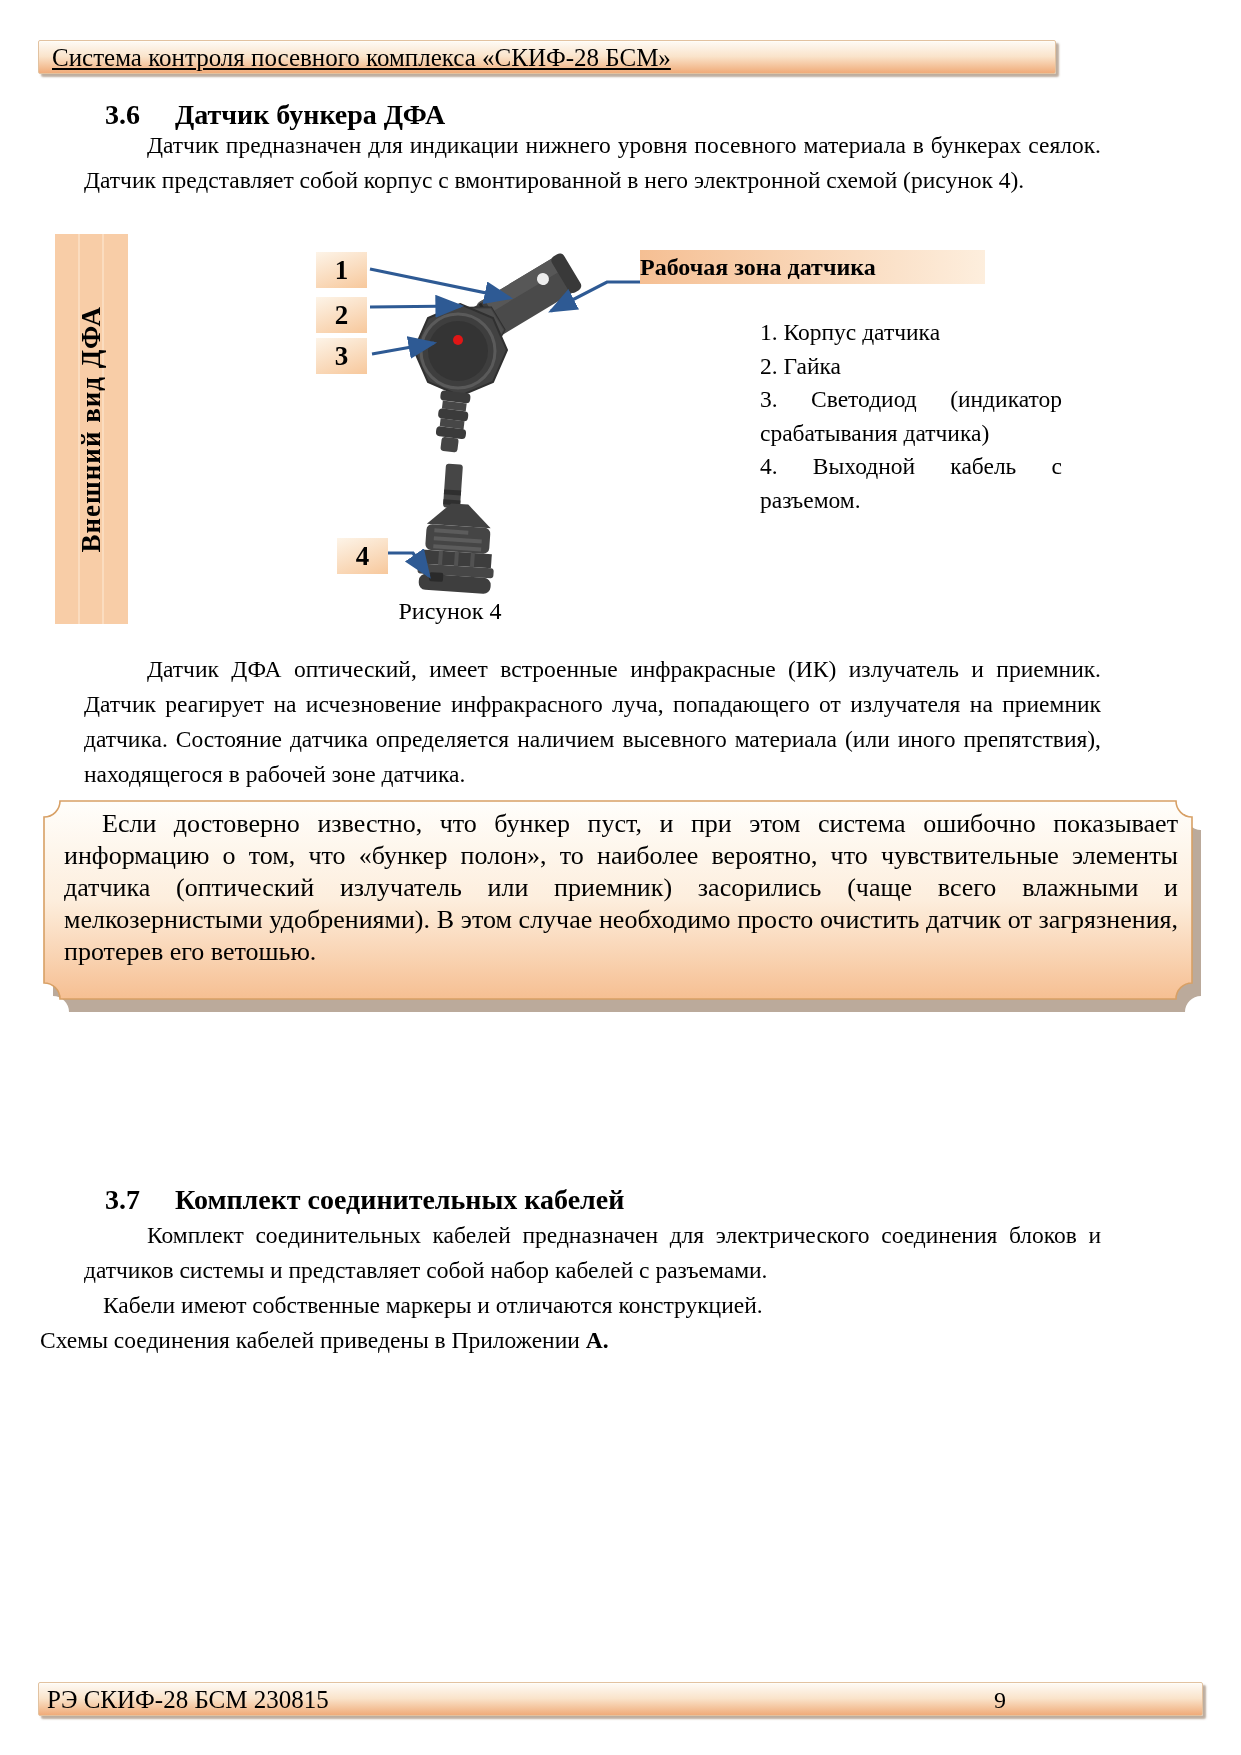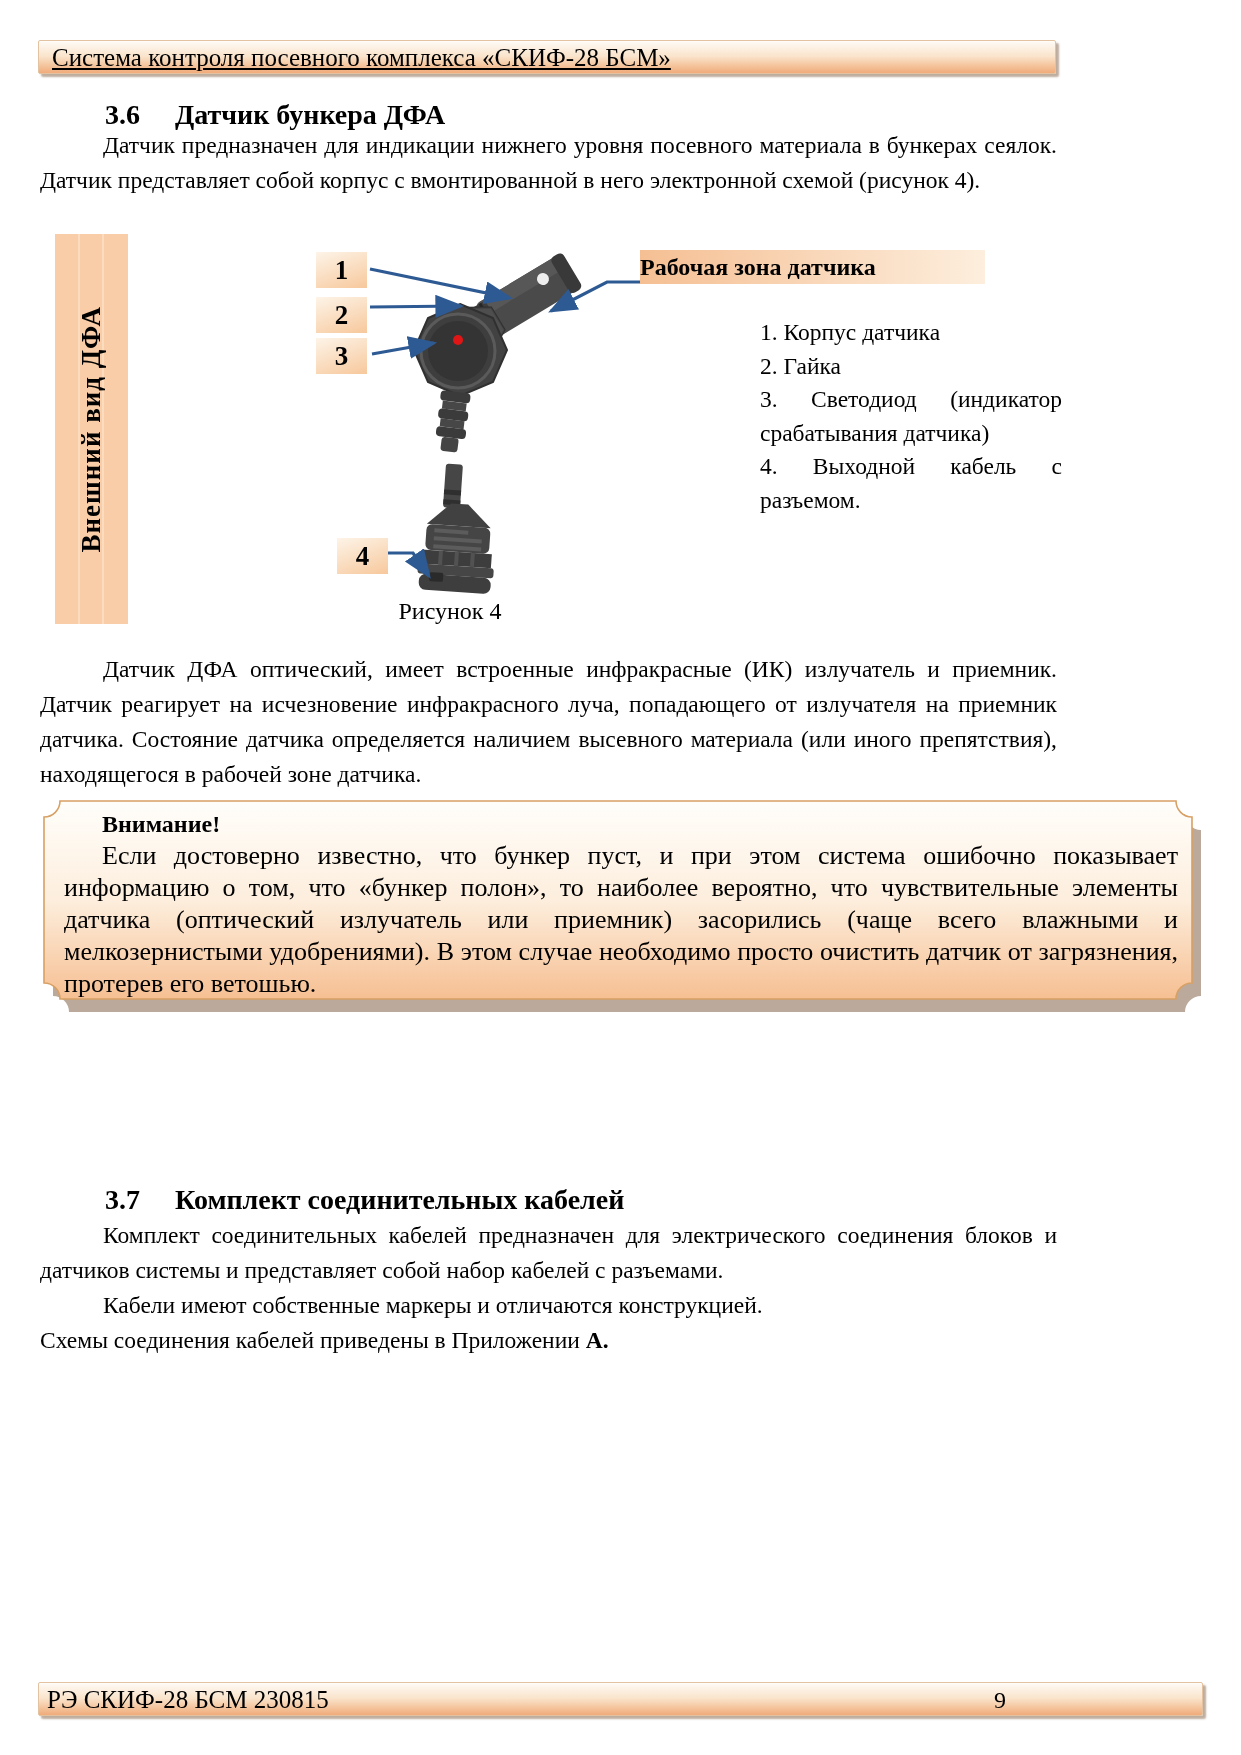--- a/index.html
+++ b/index.html
@@ -19,21 +19,21 @@
     font-size:25px; line-height:34px; white-space:nowrap; overflow:hidden;
   }
   .header-bar { left:38px; top:40px; width:1018px; height:34px; padding-left:13px; box-sizing:border-box;text-decoration:underline;}
   .footer-bar { left:38px; top:1682px; width:1165px; height:34px; padding-left:8px; box-sizing:border-box;}
   .page-num  { position:absolute; right:196px; top:0; font-size:24px; }
 
   
   .sec-head { font-weight:bold; font-size:28px; white-space:nowrap; }
   .sec-head .num { display:inline-block; width:70px; }
   .body-text { font-size:23.5px; line-height:35px; text-align:justify; text-align-last:left; }
-  .indent { text-indent:63px; }
+  .indent { text-indent:63px;margin-left:44px; }
 
   
   .side-strip {
     left:55px; top:234px; width:73px; height:390px;
     background:linear-gradient(90deg,#f8cda7 0 31%, #fbdcbf 31% 34%, #f8cda7 34% 64%, #fbdcbf 64% 67%, #f8cda7 67% 100%);
     display:flex; align-items:center; justify-content:center;
   }
   .side-strip span {
     writing-mode:vertical-rl; transform:rotate(180deg);
     font-weight:bold; font-size:27px; letter-spacing:1px; white-space:nowrap;
@@ -172,21 +172,20 @@
       <linearGradient id="plq" x1="0" y1="0" x2="0" y2="1">
         <stop offset="0" stop-color="#fffefb"></stop>
         <stop offset="0.5" stop-color="#fdeedd"></stop>
         <stop offset="1" stop-color="#f6bf92"></stop>
       </linearGradient>
     </defs>
     <path d="M 23 9 H 1139 A 16 16 0 0 0 1155 25 V 191 A 16 16 0 0 0 1139 207 H 23 A 16 16 0 0 0 7 191 V 25 A 16 16 0 0 0 23 9 Z" transform="translate(4,6)" fill="rgba(120,85,55,0.5)"></path>
     <path d="M 18 2 H 1134 A 16 16 0 0 0 1150 18 V 184 A 16 16 0 0 0 1134 200 H 18 A 16 16 0 0 0 2 184 V 18 A 16 16 0 0 0 18 2 Z" fill="url(#plq)" stroke="#d8a065" stroke-width="1.6"></path>
   </svg>
   <div class="att-content">
-    <div class="att-title">Внимание!</div>
     <div class="att-body">Если достоверно известно, что бункер пуст, и при этом система ошибочно показывает информацию о том, что «бункер полон», то наиболее вероятно, что чувствительные элементы датчика (оптический излучатель или приемник) засорились (чаще всего влажными и мелкозернистыми удобрениями). В этом случае необходимо просто очистить датчик от загрязнения, протерев его ветошью.</div>
   </div>
 </div>
 
 <div class="abs sec-head" style="left:105px; top:1184px;">
   <span class="num">3.7</span><span>Комплект соединительных кабелей</span>
 </div>
 
 <div class="abs body-text indent" style="left:40px; top:1218px; width:1017px;">Комплект соединительных кабелей предназначен для электрического соединения блоков и датчиков системы и представляет собой набор кабелей с разъемами.</div>
 

